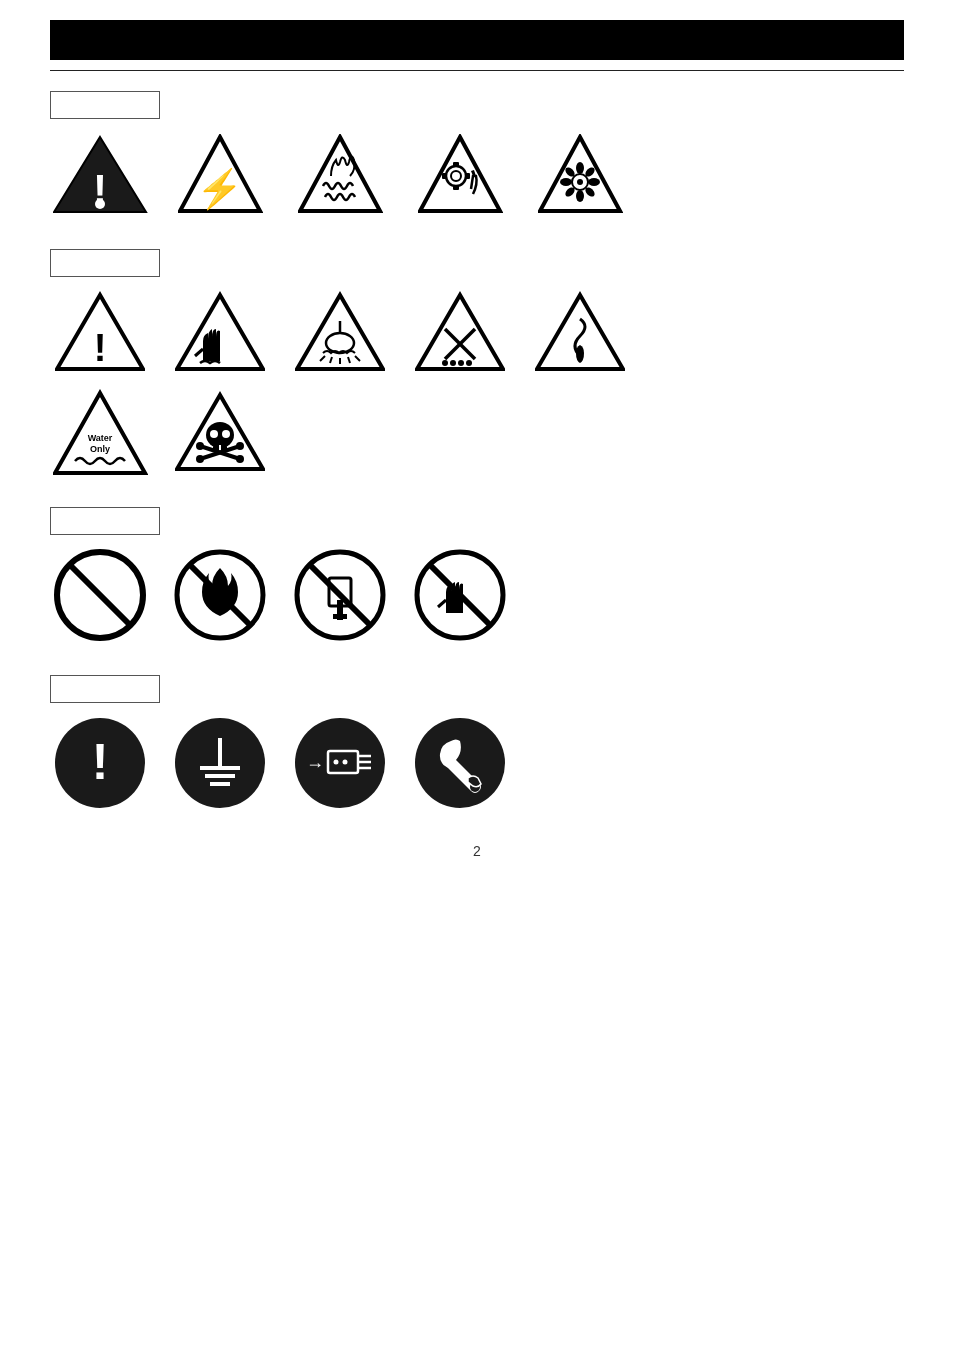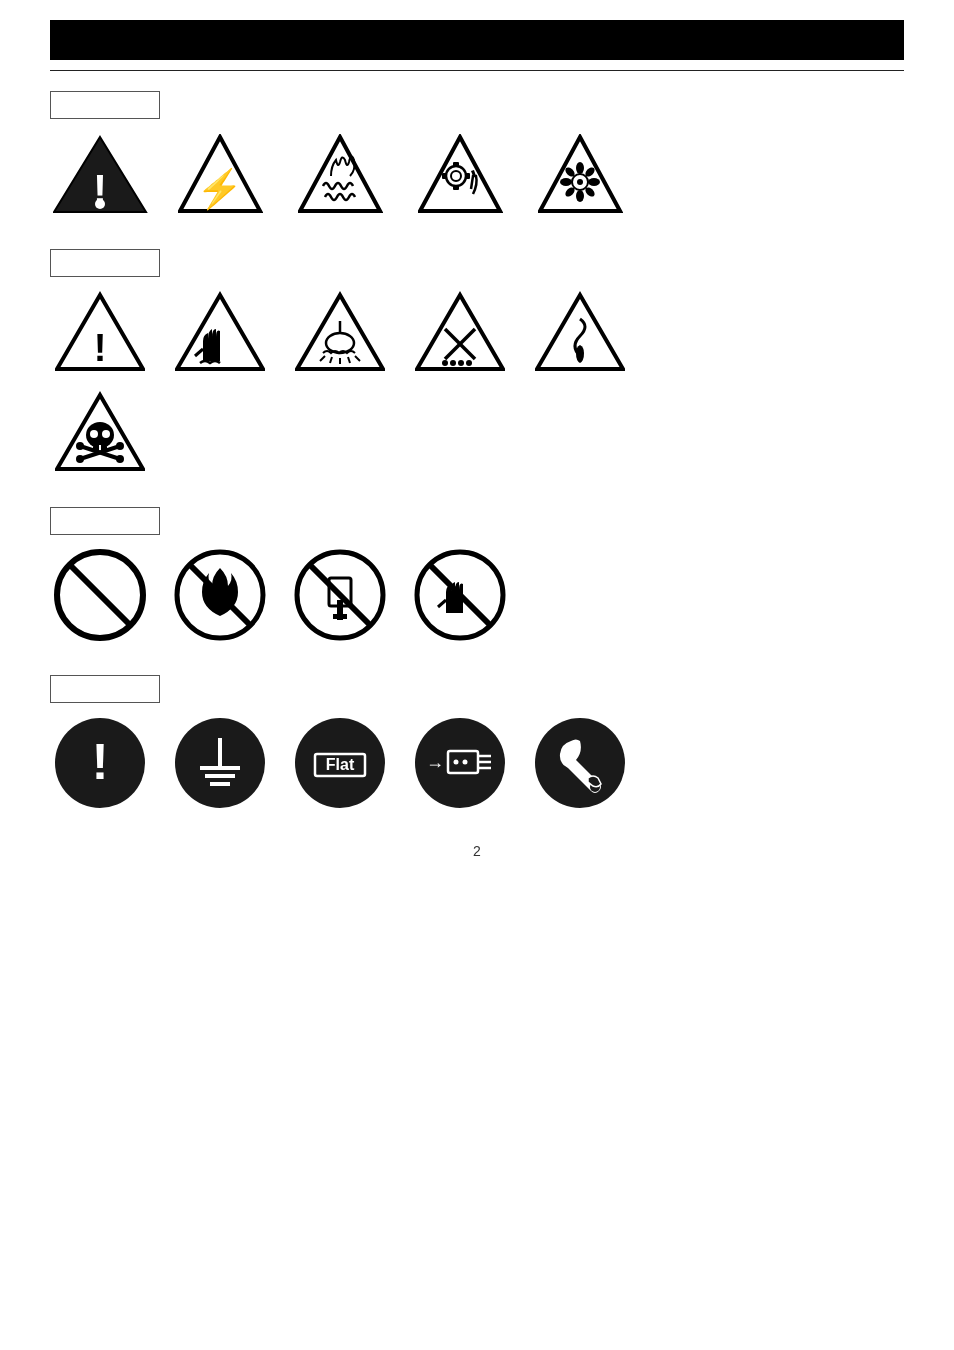--- a/index.html
+++ b/index.html
@@ -227,20 +227,29 @@
 
           <path d="M45,28 Q55,35 45,45 Q35,55 45,65" fill="none" stroke="#000" stroke-width="3"></path>
           <path d="M41,62 Q41,70 45,72 Q49,70 49,62 Q49,56 45,54 Q41,56 41,62 Z" fill="#000"></path>
         </svg>
       </div>
 
     </div>
 
     <div class="icon-row">
 
+      <div class="tri-icon">
+        <svg width="95" height="87" viewBox="0 0 95 87">
+          <polygon points="47,4 92,84 2,84" fill="none" stroke="#000" stroke-width="4"></polygon>
+          <text x="47" y="52" text-anchor="middle" font-size="9" font-weight="bold" fill="#000" font-family="Arial">Water</text>
+          <text x="47" y="63" text-anchor="middle" font-size="9" font-weight="bold" fill="#000" font-family="Arial">Only</text>
+
+          <path d="M22,72 Q27,66 32,72 Q37,78 42,72 Q47,66 52,72 Q57,78 62,72 Q67,66 72,72" fill="none" stroke="#000" stroke-width="2.5"></path>
+        </svg>
+      </div>
 
       <div class="tri-icon">
         <svg width="90" height="82" viewBox="0 0 90 82">
           <polygon points="45,4 88,78 2,78" fill="none" stroke="#000" stroke-width="4"></polygon>
 
           <ellipse cx="45" cy="44" rx="14" ry="13" fill="#000"></ellipse>
           <circle cx="39" cy="43" r="4" fill="white"></circle>
           <circle cx="51" cy="43" r="4" fill="white"></circle>
 
           <rect x="38" y="54" width="14" height="7" rx="2" fill="#000"></rect>
@@ -321,28 +330,20 @@
         <svg width="95" height="95" viewBox="0 0 95 95">
           <circle cx="47" cy="47" r="45" fill="#1a1a1a"></circle>
 
           <line x1="47" y1="22" x2="47" y2="52" stroke="white" stroke-width="4"></line>
           <line x1="27" y1="52" x2="67" y2="52" stroke="white" stroke-width="4"></line>
           <line x1="32" y1="60" x2="62" y2="60" stroke="white" stroke-width="4"></line>
           <line x1="37" y1="68" x2="57" y2="68" stroke="white" stroke-width="4"></line>
         </svg>
       </div>
 
-      <div class="black-circle-icon">
-        <svg width="95" height="95" viewBox="0 0 95 95">
-          <circle cx="47" cy="47" r="45" fill="#1a1a1a"></circle>
-
-          <rect x="22" y="38" width="50" height="22" rx="2" fill="none" stroke="white" stroke-width="2.5"></rect>
-          <text x="47" y="54" text-anchor="middle" font-size="16" font-weight="bold" fill="white" font-family="Arial">Flat</text>
-        </svg>
-      </div>
 
       <div class="black-circle-icon">
         <svg width="95" height="95" viewBox="0 0 95 95">
           <circle cx="47" cy="47" r="45" fill="#1a1a1a"></circle>
 
           <text x="13" y="52" font-size="18" font-weight="900" fill="white" font-family="Arial">→</text>
 
           <rect x="35" y="35" width="30" height="22" rx="2" fill="#1a1a1a" stroke="white" stroke-width="2.5"></rect>
 
           <circle cx="43" cy="46" r="2.5" fill="white"></circle>

